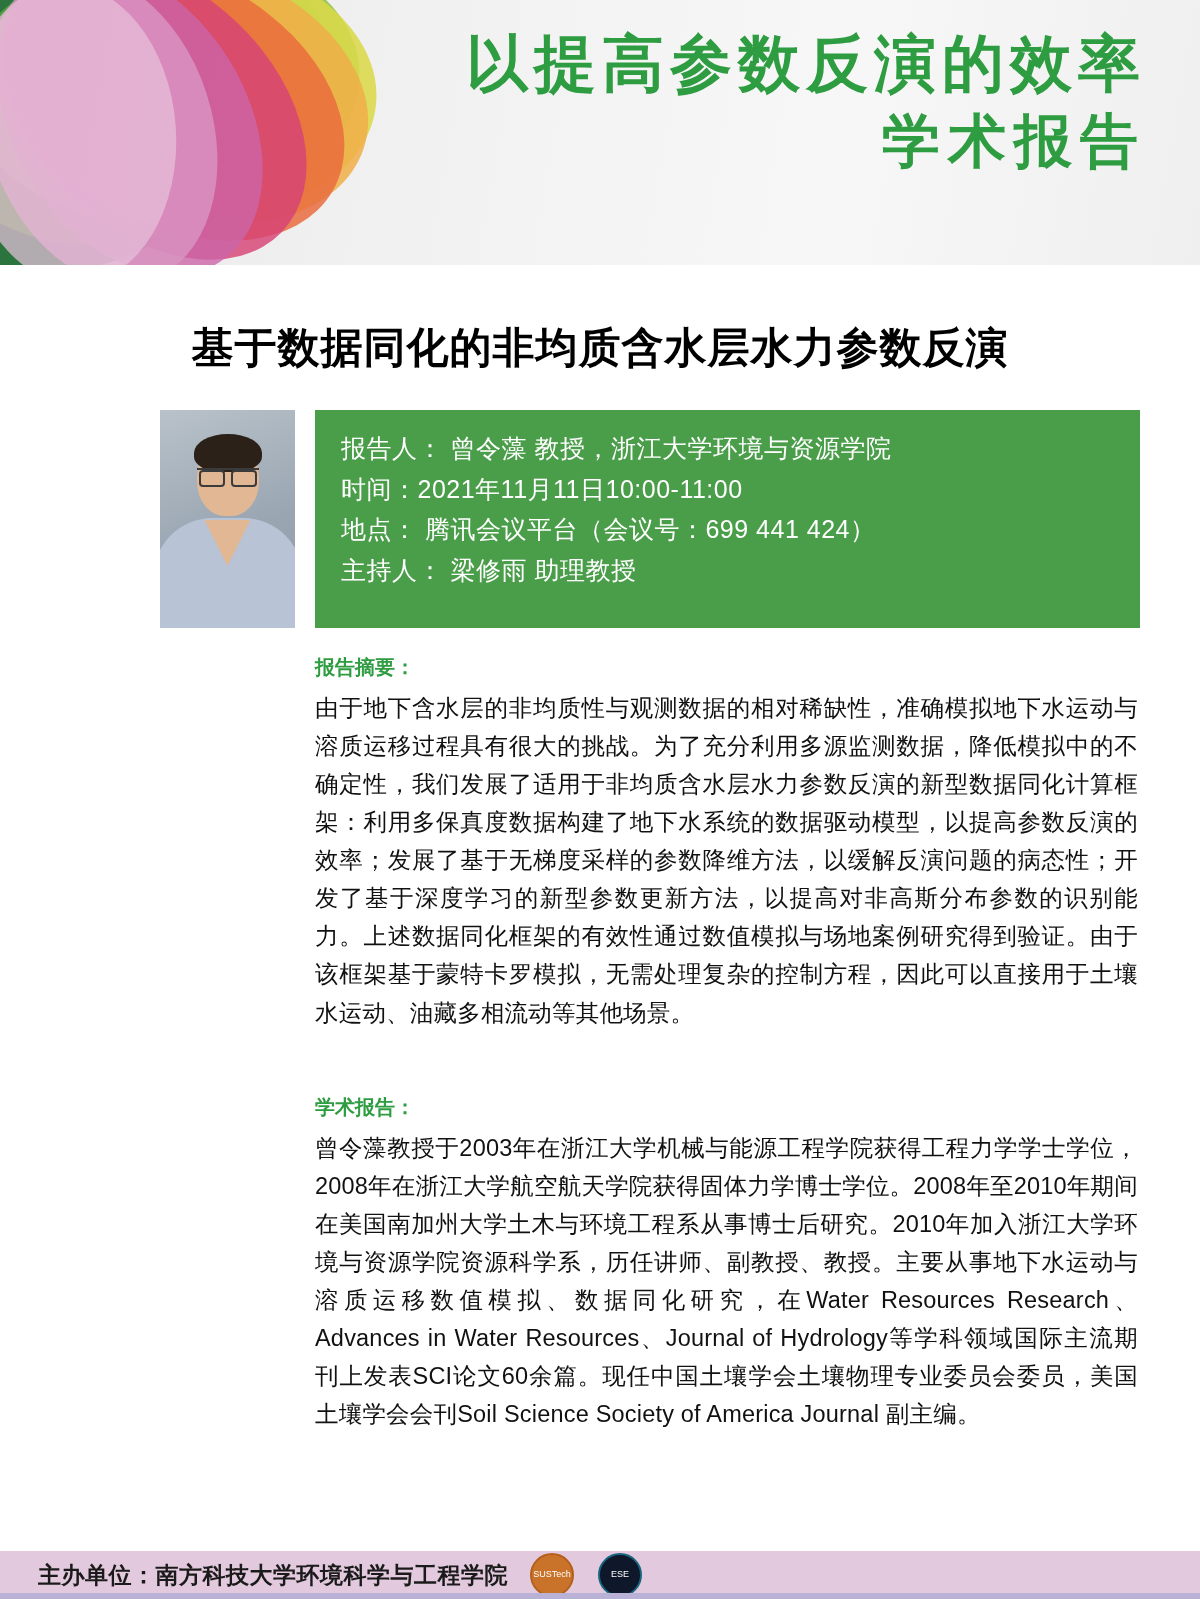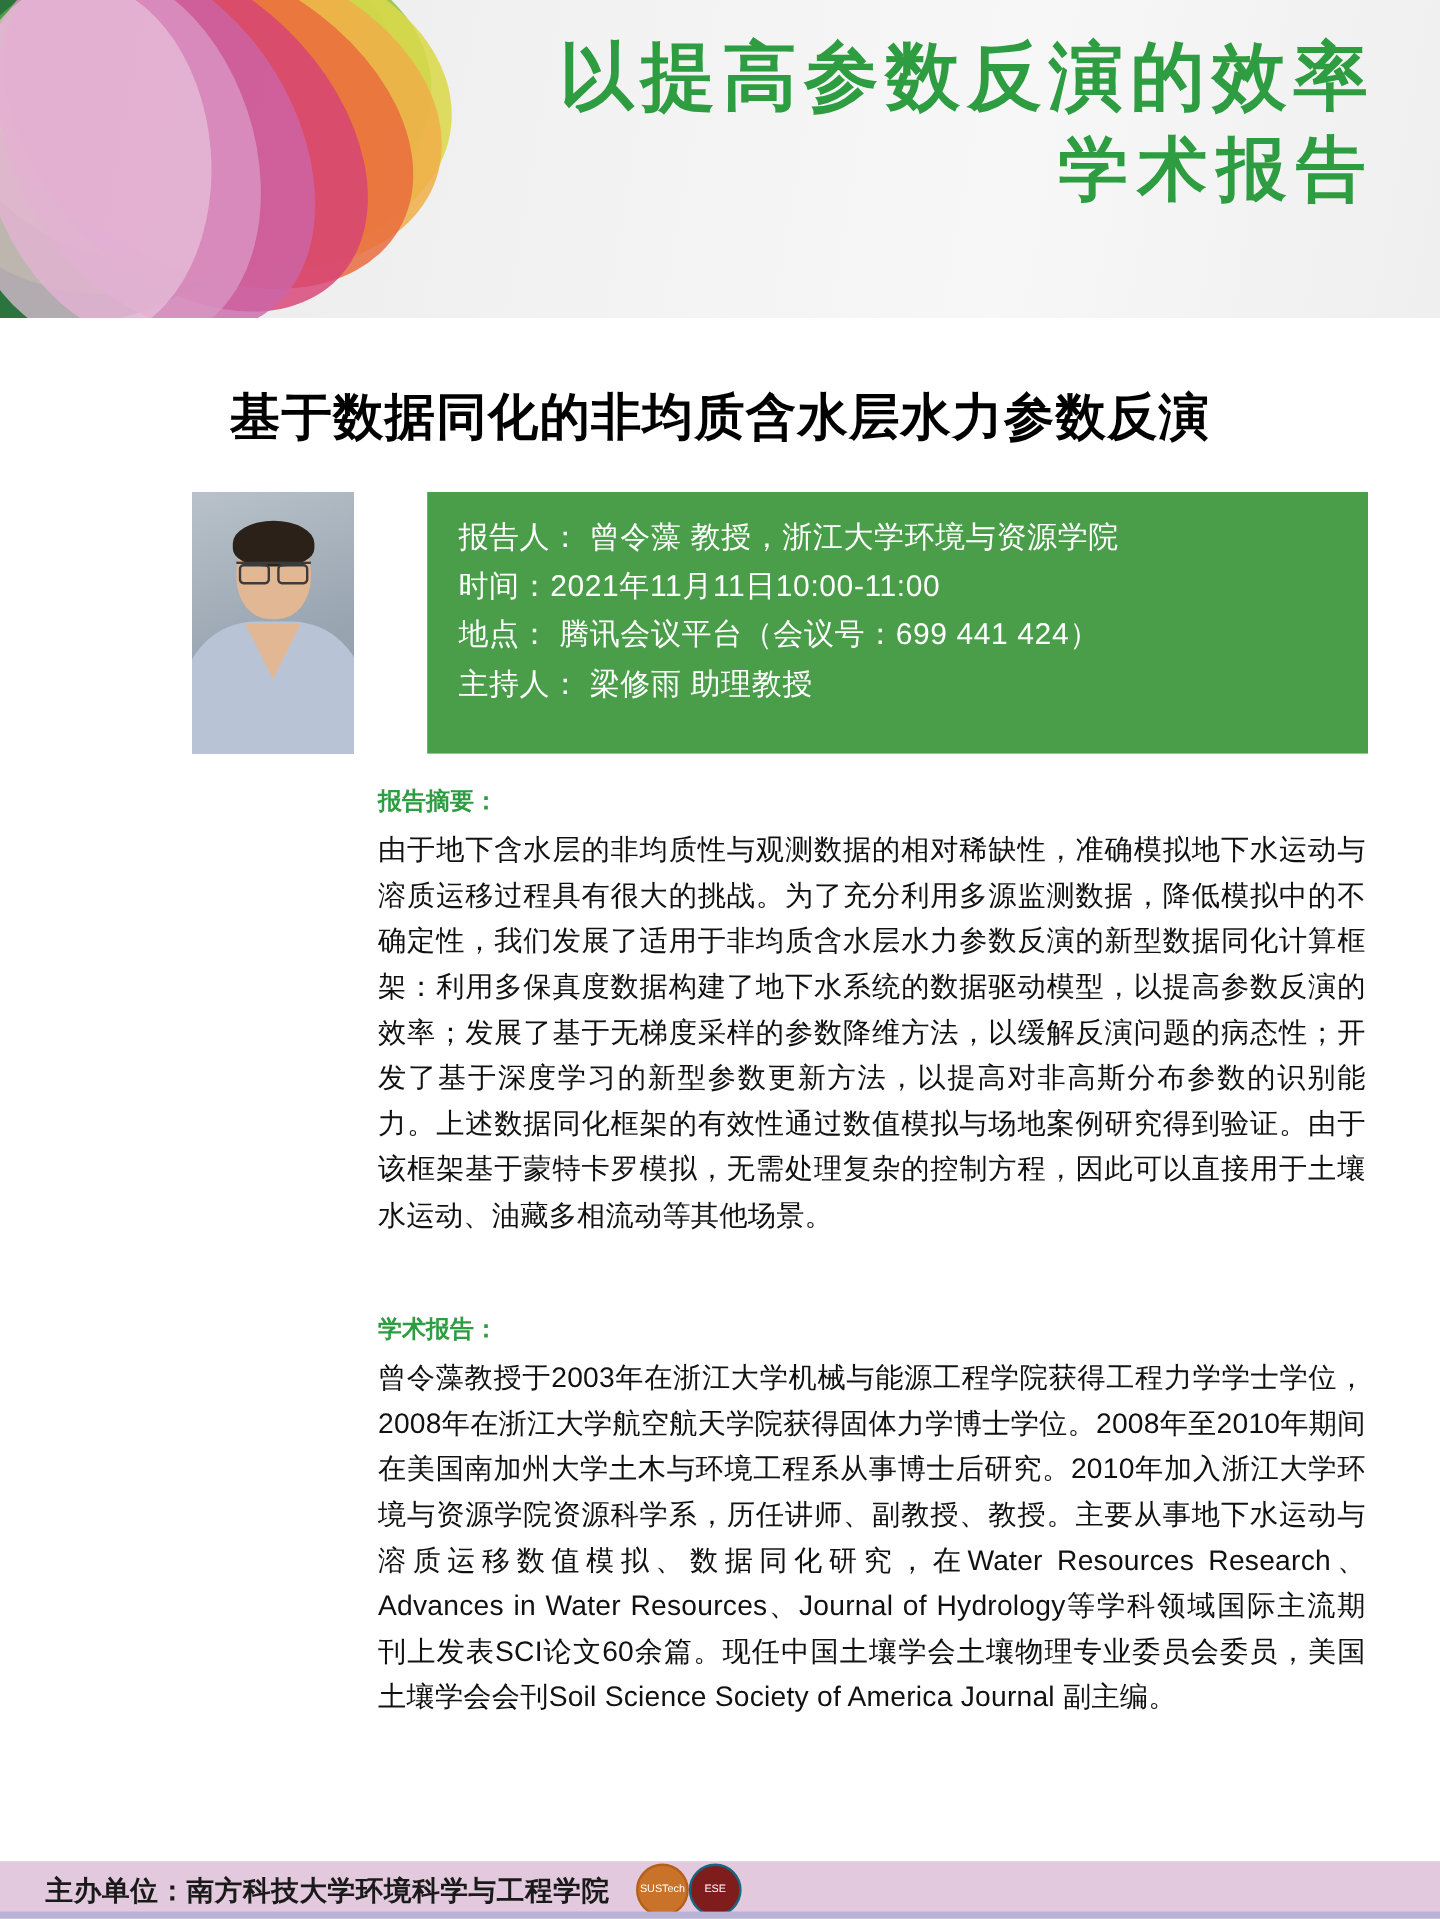--- a/index.html
+++ b/index.html
@@ -74,21 +74,20 @@
     letter-spacing: 1px;
     margin-top: 55px;
     margin-bottom: 34px;
   }
 
   .info-row {
     display: flex;
     align-items: stretch;
     padding-left: 120px;
     padding-right: 20px;
-    gap: 41px;
   }
   .portrait {
     width: 135px;
     height: 218px;
     background: linear-gradient(160deg, #b9c2ca 0%, #9aa6b2 55%, #8b98a6 100%);
     position: relative;
     overflow: hidden;
     flex: 0 0 auto;
   }
   .portrait .head {
@@ -203,41 +202,41 @@
   }
   .footer-text {
     font-size: 23px;
     color: #1a1a1a;
     font-weight: bold;
     letter-spacing: 0.5px;
   }
   .footer-logos {
     display: flex;
     margin-left: 22px;
-    gap: 0;
+    gap: 24px;
   }
   .logo {
     width: 44px;
     height: 44px;
     border-radius: 50%;
     display: flex;
     align-items: center;
     justify-content: center;
     font-size: 9px;
     color: #fff;
     text-align: center;
     line-height: 1.05;
     box-sizing: border-box;
   }
   .logo-sustech {
     background: #c9732a;
     border: 2px solid #b4601c;
   }
   .logo-ese {
-    background: #7f1d1d;
+    background: #0f172a;
     border: 2px solid #18657f;
   }
   .footer-strip {
     position: absolute;
     left: 0;
     bottom: 0;
     width: 1200px;
     height: 6px;
     background: #b9b2d6;
   }

